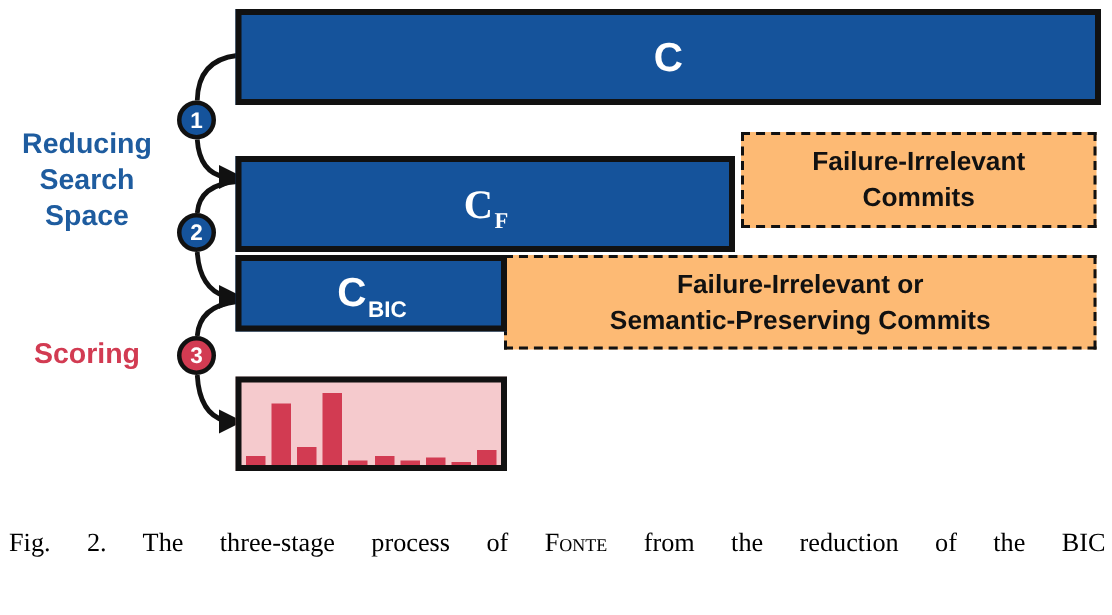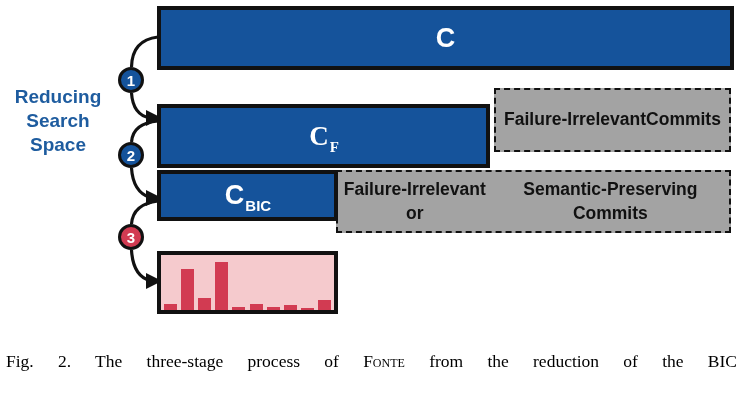--- a/index.html
+++ b/index.html
@@ -22,22 +22,22 @@
     position:absolute;box-sizing:border-box;border:4px solid #111;background:#15539B;
     display:flex;align-items:center;justify-content:center;z-index:2;
   }
   .bar-label{color:#fff;font-weight:bold;font-size:27px;line-height:1;white-space:nowrap;}
   .bar-label .sub{font-size:15px;font-weight:bold;position:relative;top:7px;left:1px;}
   .bar-c   {left:157px;top:6px;  width:577px;height:64px;}
   .bar-cf  {left:157px;top:104px; width:333px;height:64px;font-family:Liberation Serif, serif;}
   .bar-cbic{left:157px;top:170px;width:181px;height:51px;}
   
   .dbox{
-    position:absolute;box-sizing:border-box;border:2px dashed #111;background:#a3a3a3;z-index:0;
-    display:flex;flex-direction:row;align-items:center;justify-content:center;
+    position:absolute;box-sizing:border-box;border:2px dashed #111;background:#fdba74;z-index:0;
+    display:flex;flex-direction:column;align-items:center;justify-content:center;
     font-weight:bold;font-size:17.5px;color:#111;line-height:1.35;text-align:center;
   }
   .dbox1{left:494px;top:88px; width:237px;height:64px;}
   .dbox2{left:336px;top:170px;width:395px;height:63px;}
   
   .scorebox{
     position:absolute;left:157px;top:251px;width:181px;height:63px;box-sizing:border-box;
     border:4px solid #111;background:#F5CACD;z-index:2;
   }
   .histogram{
@@ -79,20 +79,21 @@
       <polygon points="146,190 162,198 146,206"></polygon>
       <polygon points="146,273 162,281 146,289"></polygon>
     </g>
   </svg>
 
   <div class="stagelabel blue">
     <div>Reducing</div>
     <div>Search</div>
     <div>Space</div>
   </div>
+  <div class="stagelabel red">Scoring</div>
 
   <div class="stepcircle blue" style="left:118px;top:67px;">1</div>
   <div class="stepcircle blue" style="left:118px;top:142px;">2</div>
   <div class="stepcircle red" style="left:118px;top:224px;">3</div>
 
   <div class="bar bar-c">
     <span class="bar-label"><span>C</span><span class="sub"></span></span>
   </div>
   <div class="bar bar-cf">
     <span class="bar-label"><span>C</span><span class="sub">F</span></span>

